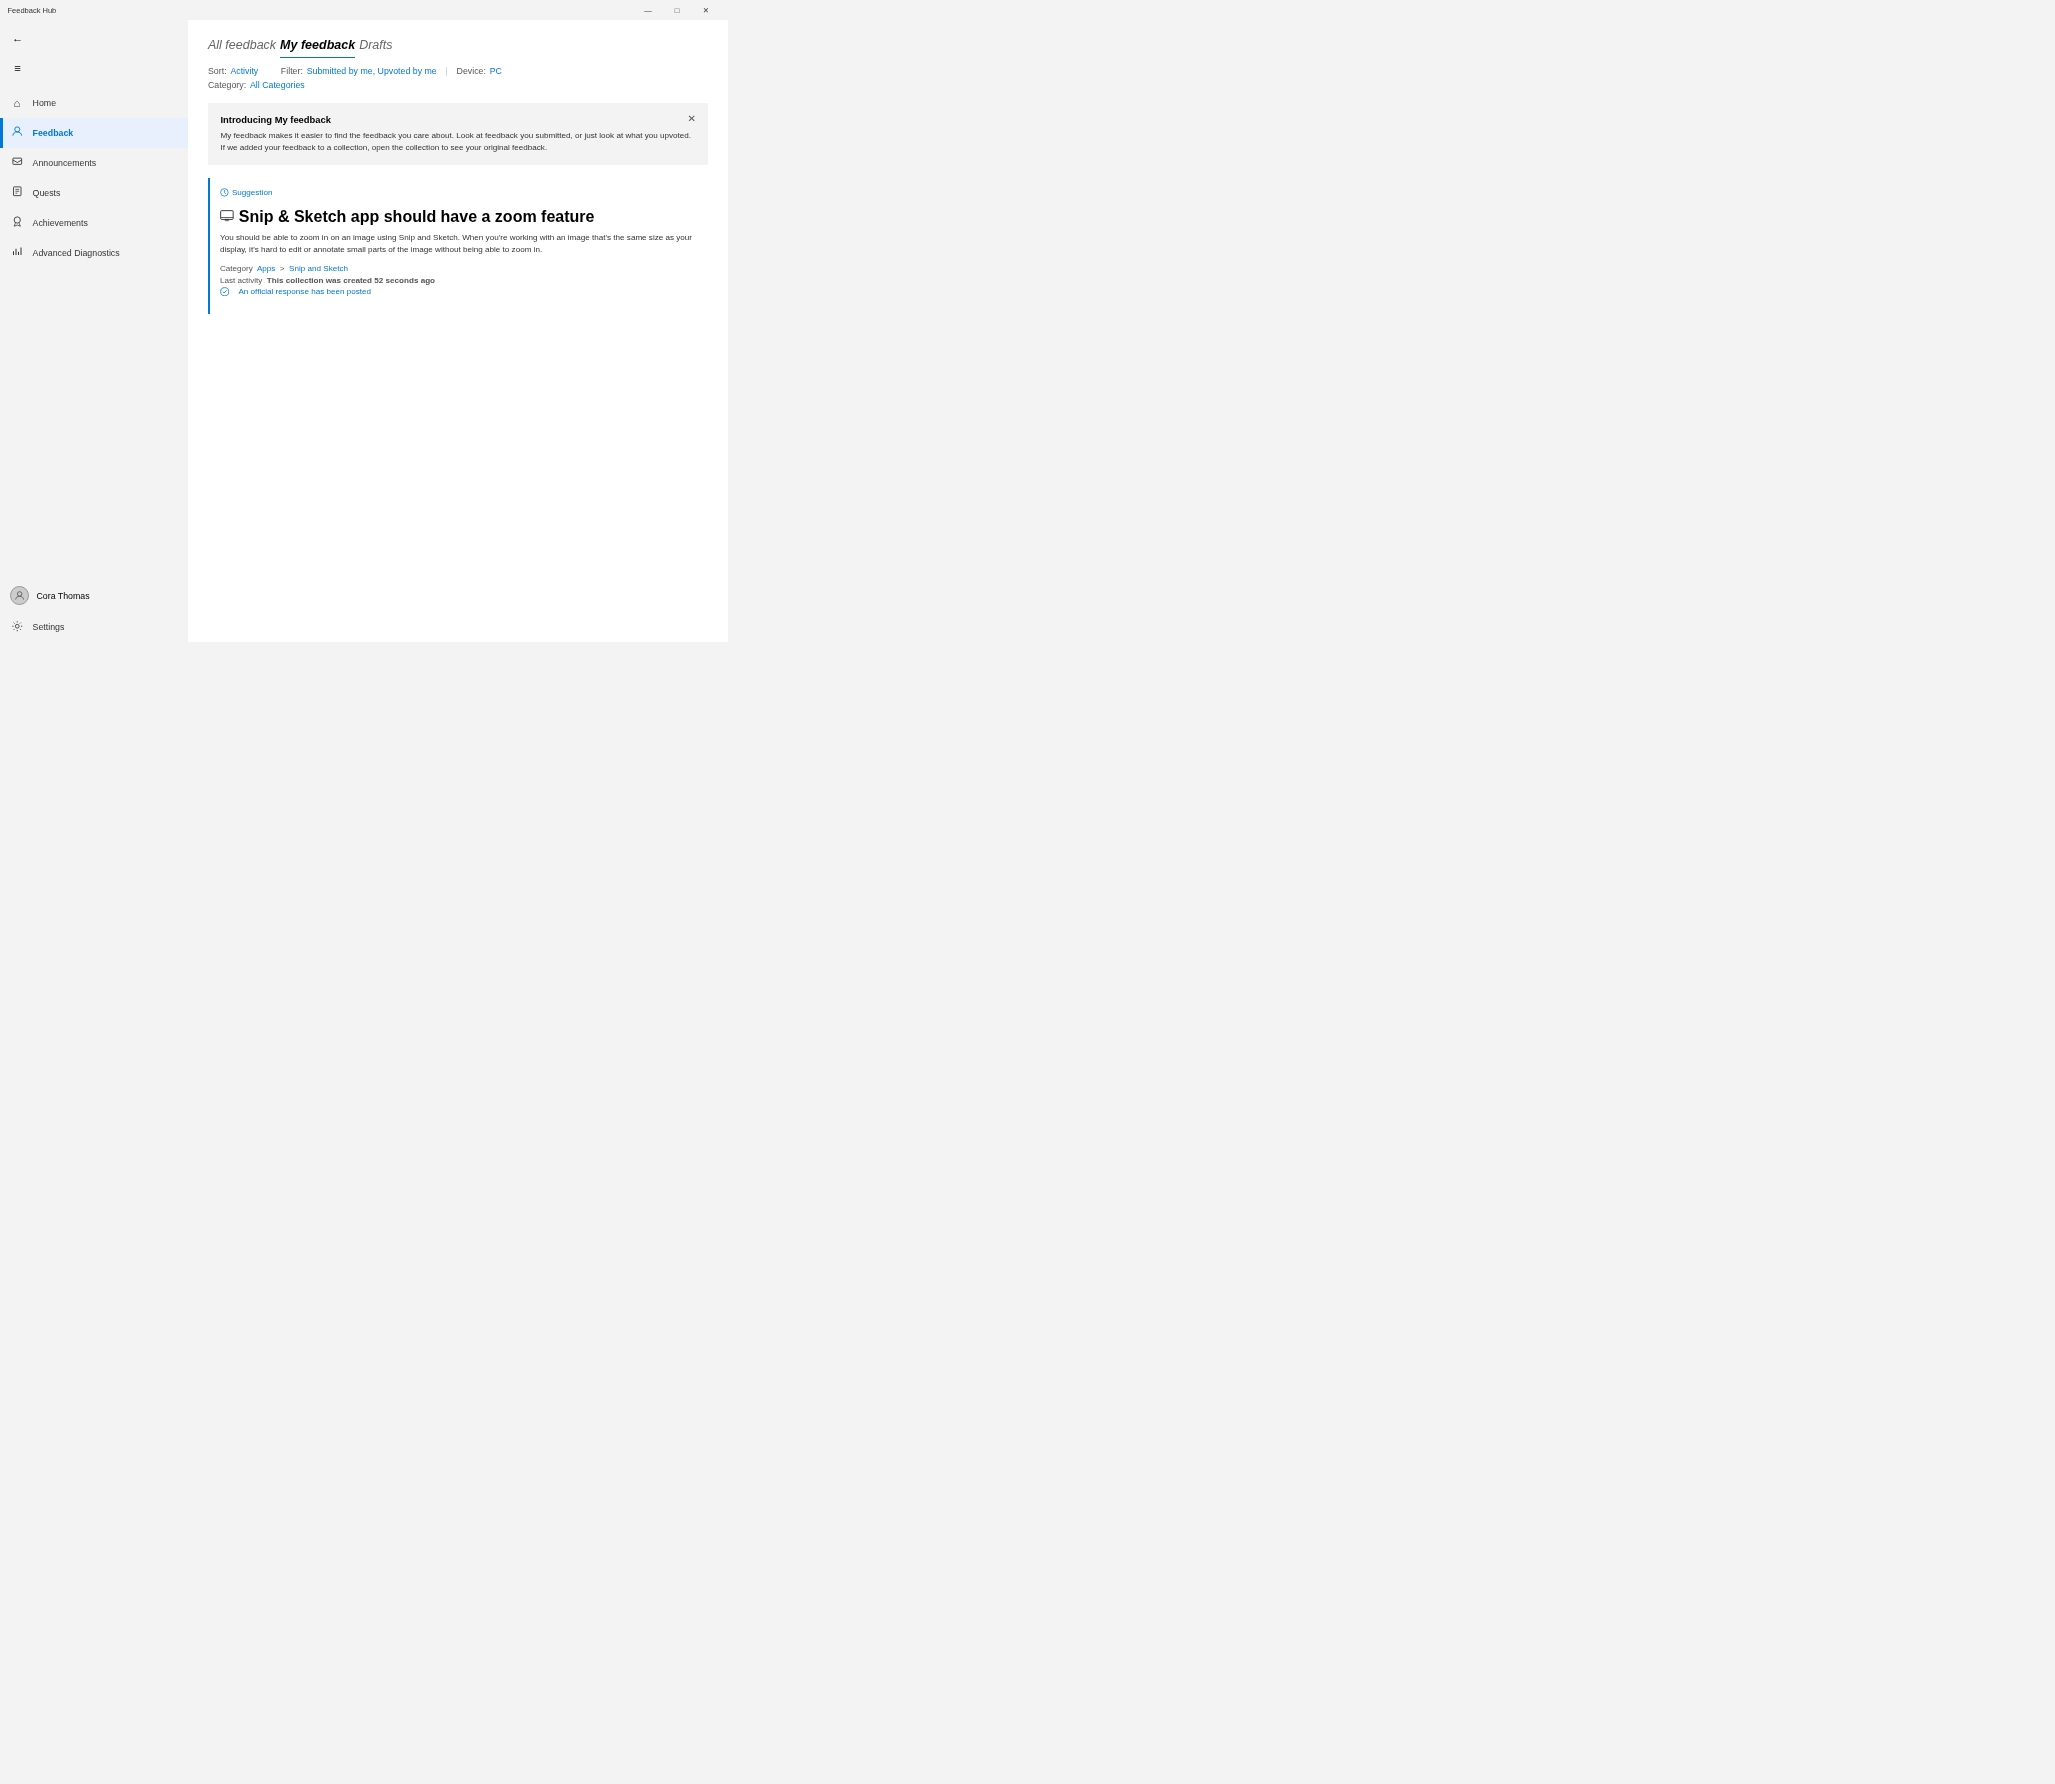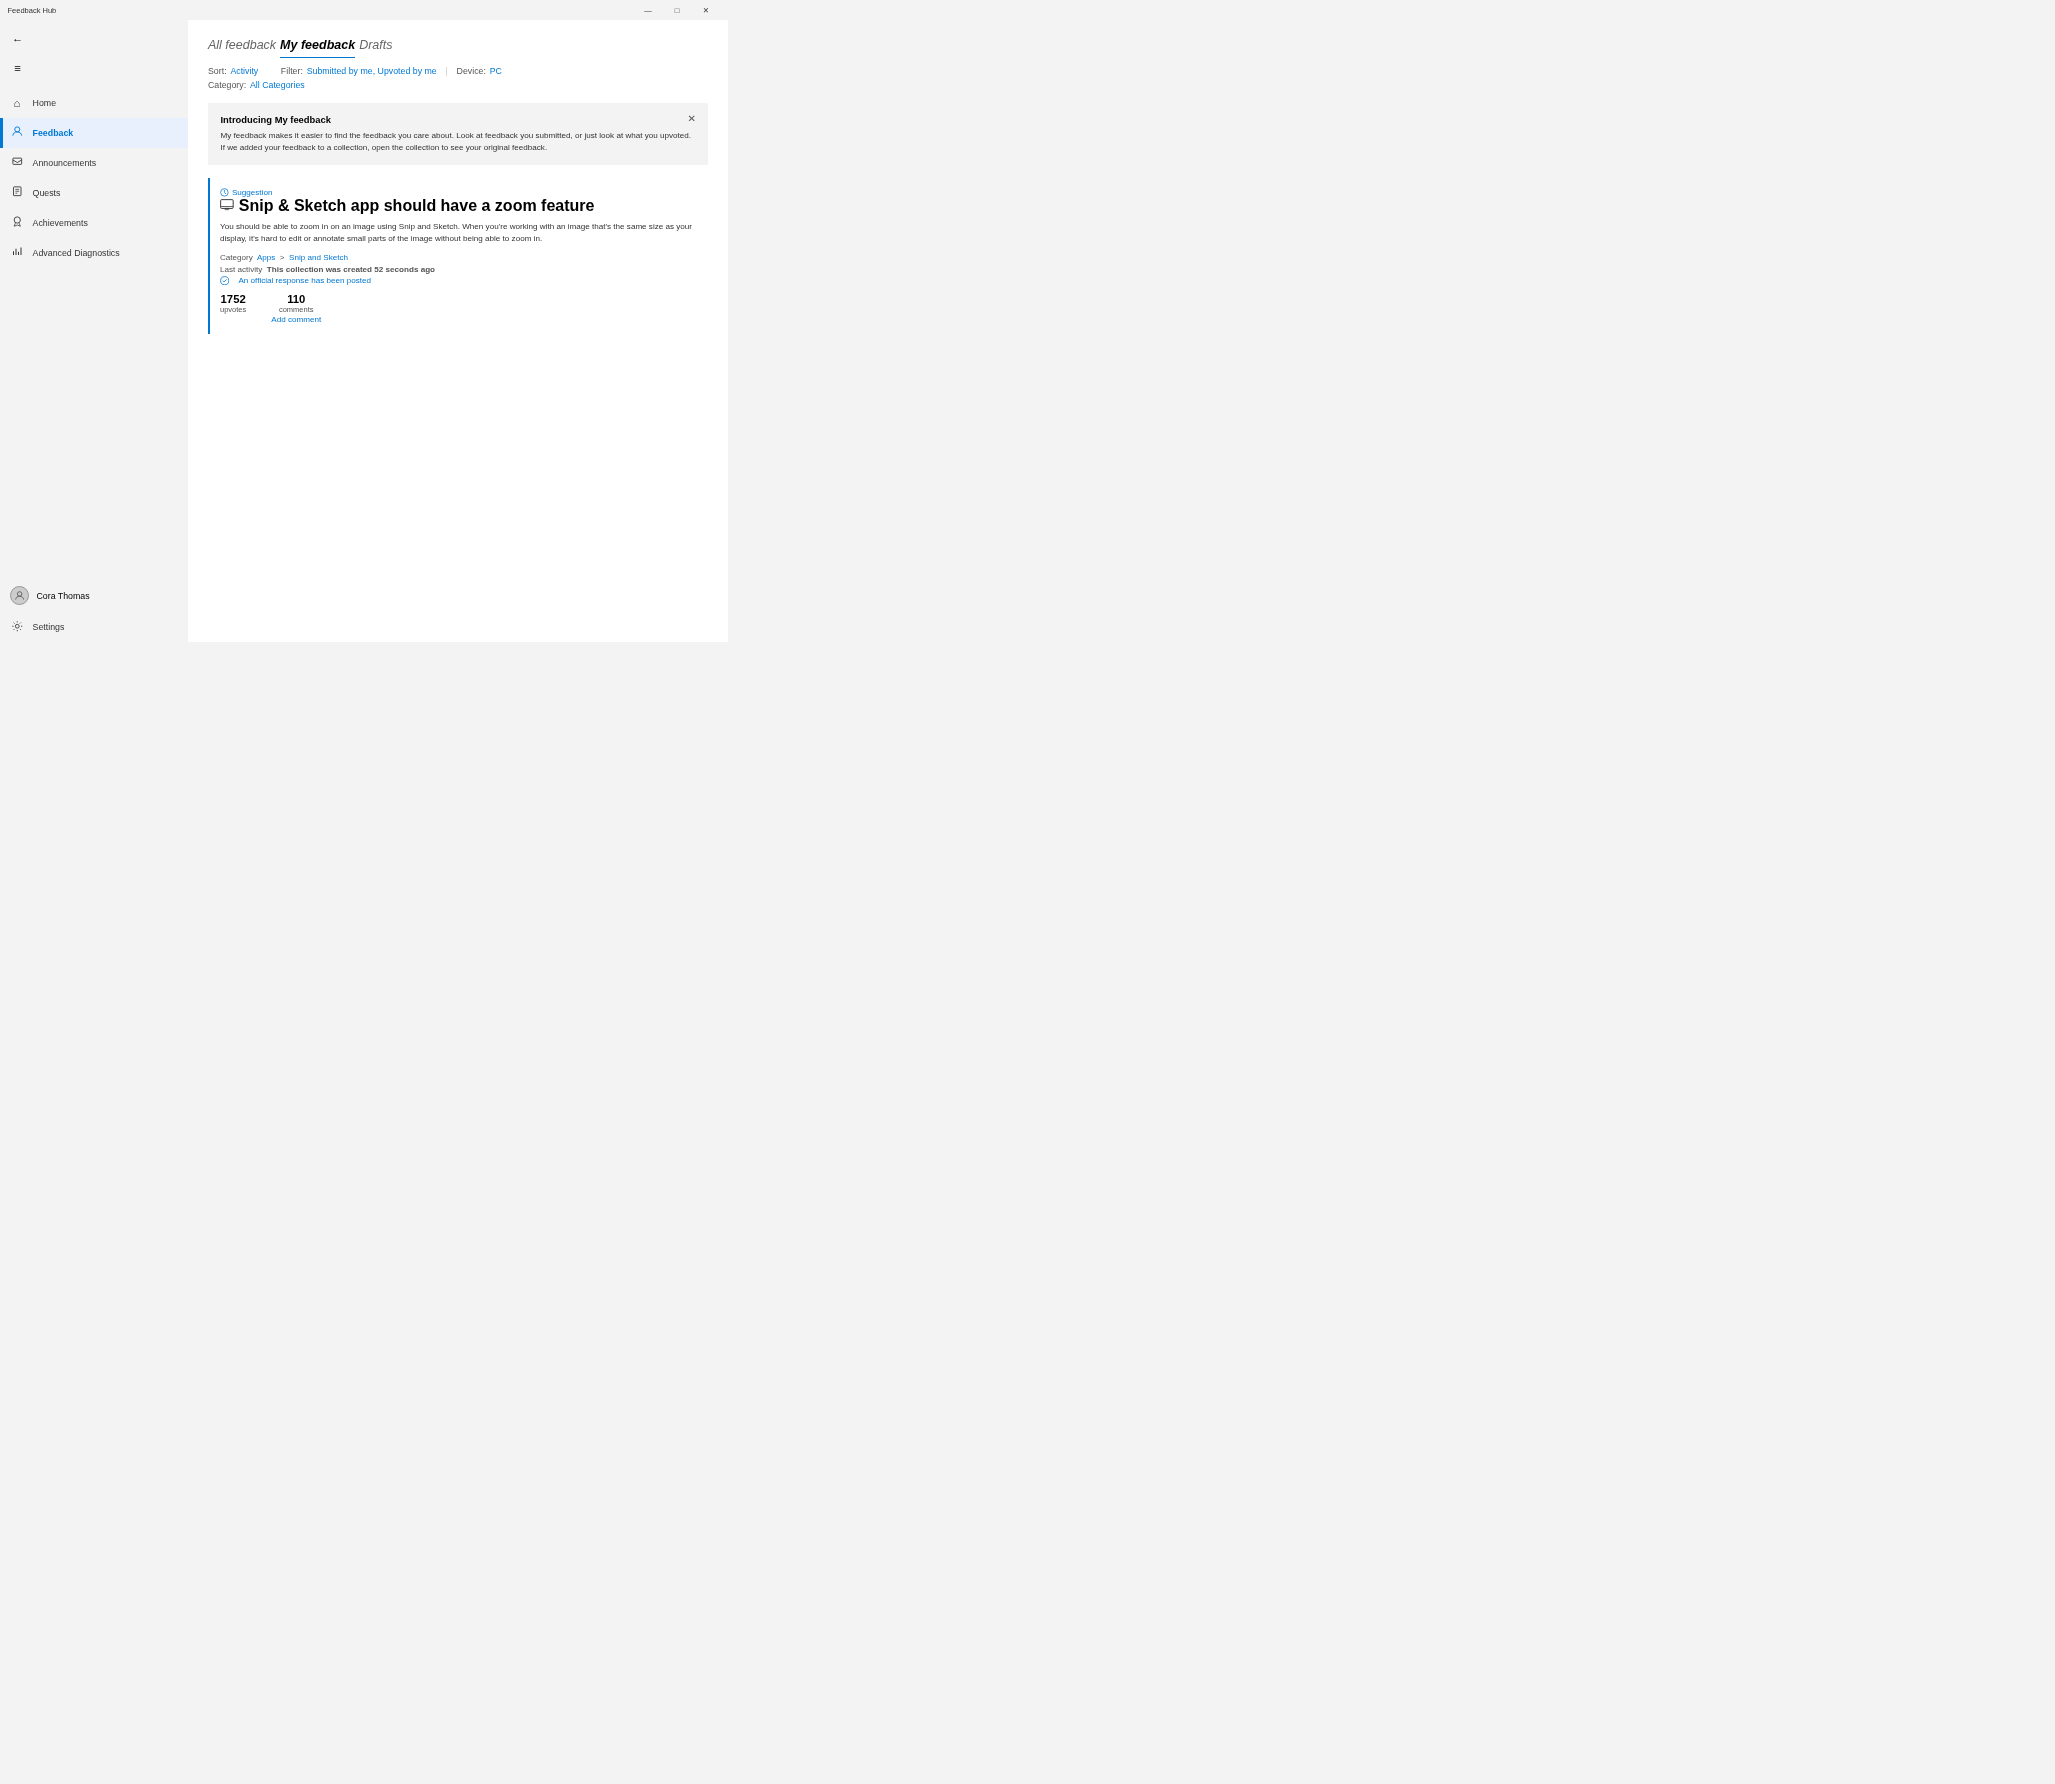--- a/index.html
+++ b/index.html
@@ -287,21 +287,21 @@
     .feedback-card {
       border-left: 2.5px solid #0078d4;
       padding: 10px 0 10px 10px;
     }
     .suggestion-tag {
       color: #0078d4;
       font-size: 8.1px;
       display: flex;
       align-items: center;
       gap: 3.1px;
-      margin-bottom: 0;
+      margin-bottom: 11px;
     }
     .feedback-title {
       font-size: 16px;
       font-weight: 600;
       margin-bottom: 6.3px;
       display: flex;
       align-items: center;
       gap: 5px;
     }
     .feedback-title-icon {
@@ -507,28 +507,17 @@
           <span>Last activity</span>&nbsp;
           <strong><span>This collection was created</span>&nbsp;<span>52 seconds ago</span></strong>
         </div>
         <div class="feedback-response">
           <svg width="9.4" height="9.4" viewBox="0 0 15 15" fill="none">
             <circle cx="7.5" cy="7.5" r="6.5" stroke="#0078d4" stroke-width="1.3" fill="none"></circle>
             <path d="M4.5 7.5l2 2 4-4" stroke="#0078d4" stroke-width="1.4"></path>
           </svg>
           <span>An official response has been posted</span>
         </div>
-        <div class="feedback-stats">
-          <div class="stat-block">
-            <span class="stat-num">1752</span>
-            <span class="stat-label">upvotes</span>
-          </div>
-          <div class="stat-block">
-            <span class="stat-num">110</span>
-            <span class="stat-label">comments</span>
-            <span class="add-comment-link">Add comment</span>
-          </div>
-        </div>
       </div>
     </div>
   </div>
 </div>
 
 
 </body></html>

